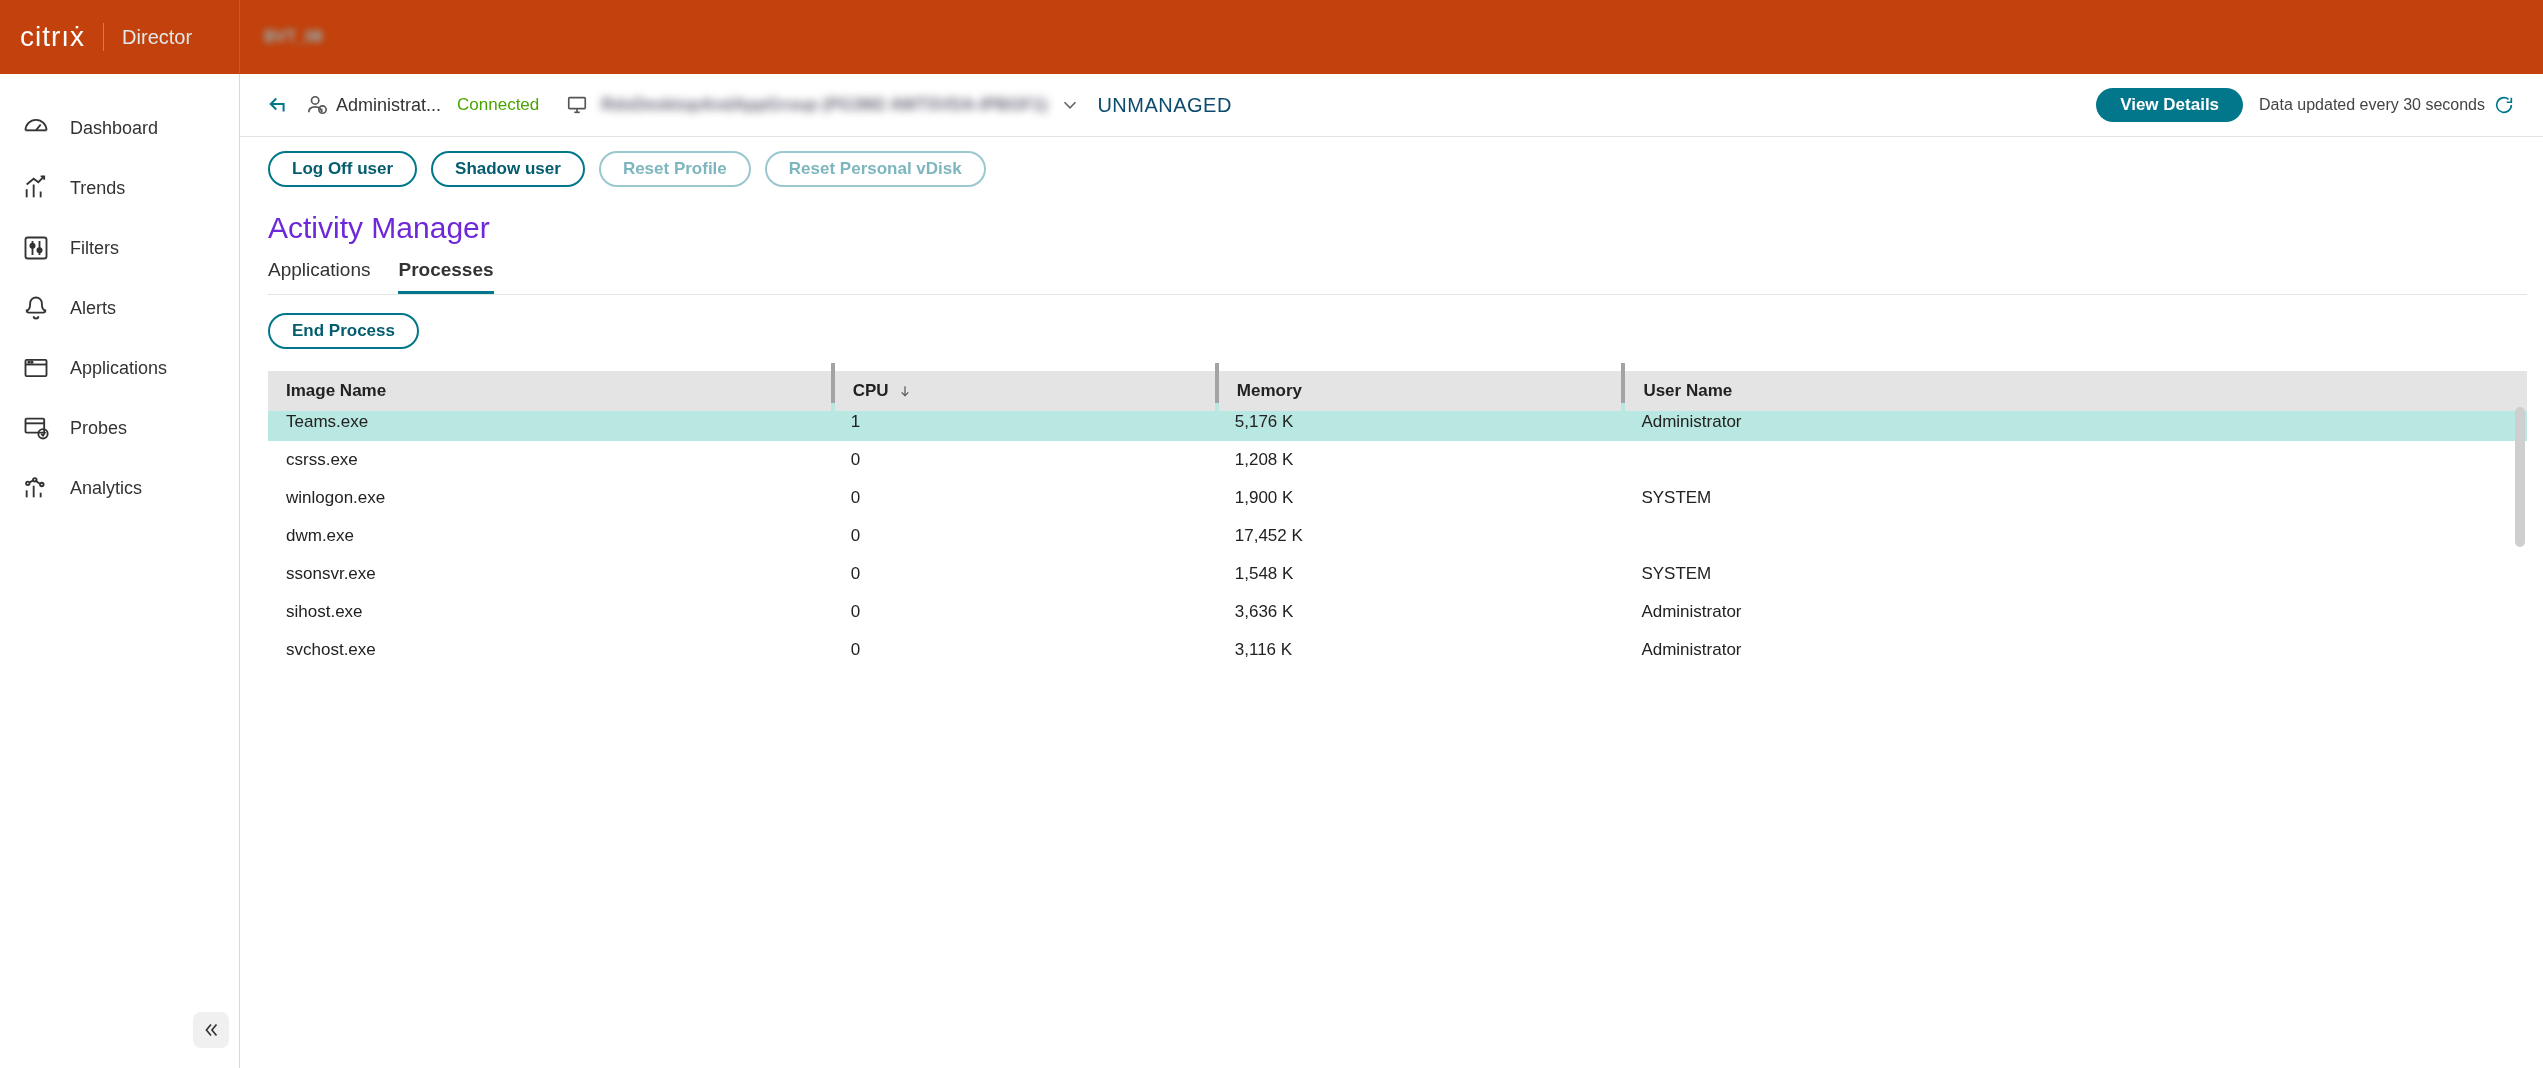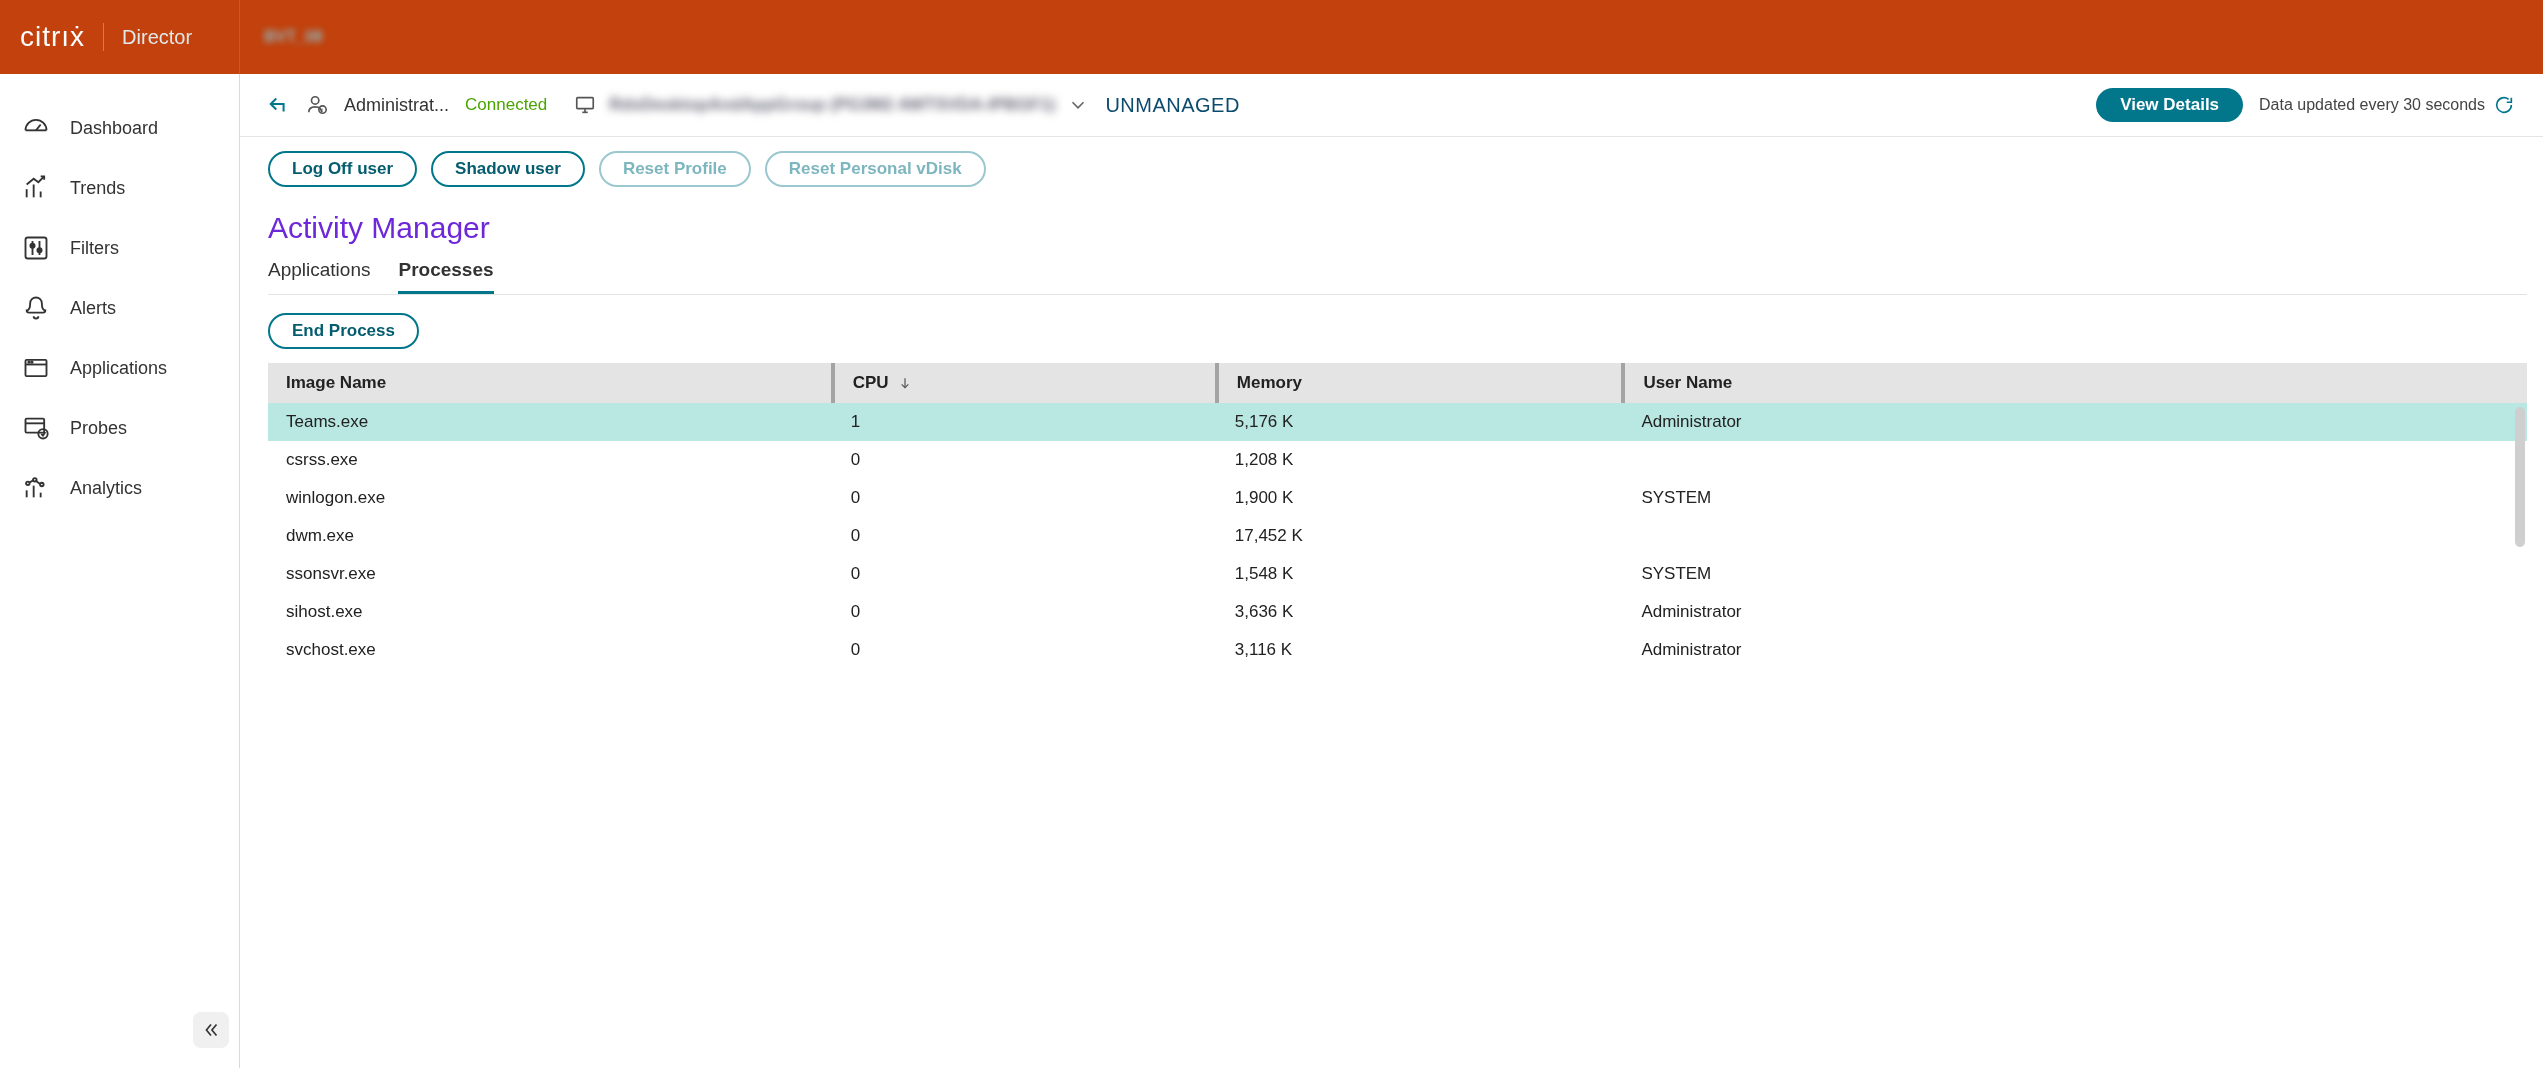--- a/index.html
+++ b/index.html
@@ -62,21 +62,21 @@
   display: flex; align-items: center; justify-content: center; cursor: pointer;
 }
 
 .main { flex: 1; display: flex; flex-direction: column; overflow: hidden; }
 
 .context-bar {
   display: flex; align-items: center; gap: 16px;
   padding: 14px 28px; border-bottom: 1px solid #e4e4e4;
 }
 .context-bar .back { cursor: pointer; }
-.user-chip { display: flex; align-items: center; gap: 16px; font-size: 18px; color: #333; }
+.user-chip { display: flex; align-items: center; gap: 8px; font-size: 18px; color: #333; }
 .status-connected { color: #4ba500; font-size: 17px; }
 .machine-part { display: flex; align-items: center; gap: 12px; margin-left: 10px; }
 .machine-name { filter: blur(4px); color: #667; font-weight: 600; font-size: 17px; }
 .unmanaged { color: #0c4a6e; letter-spacing: 0.5px; font-size: 20px; }
 .spacer { flex: 1; }
 .view-details-btn {
   background: #02778c; color: #fff; border: none; border-radius: 18px;
   padding: 7px 24px; font-size: 17px; font-weight: 600; cursor: pointer;
 }
 .refresh-text { font-size: 16px; color: #444; display: flex; align-items: center; gap: 8px; }
@@ -93,21 +93,21 @@
 .page-title { font-size: 30px; font-weight: 400; color: #6d28d9; margin-bottom: 8px; }
 
 .tabs { display: flex; gap: 28px; border-bottom: 1px solid #e4e4e4; margin-bottom: 18px; }
 .tab { padding: 6px 0 10px 0; font-size: 19px; color: #333; cursor: pointer; }
 .tab.active { font-weight: 600; border-bottom: 3px solid #02778c; }
 
 .table-wrap { flex: 1; overflow: auto; position: relative; }
 .proc-table { width: 100%; border-collapse: collapse; }
 .proc-table thead th {
   background: #e4e4e4; text-align: left; padding: 10px 18px; font-size: 17px;
-  font-weight: 600; color: #222; position: sticky; top: 0;
+  font-weight: 600; color: #222; position: sticky; top: 8px;
 }
 .proc-table thead th .hdr { display: flex; align-items: center; gap: 8px; }
 .th-sep { border-left: 4px solid #a3a3a3; }
 .proc-table tbody td { padding: 9px 18px; font-size: 17px; color: #222; }
 .proc-table tbody tr.selected { background: #b9e7e2; }
 .proc-table tbody tr { cursor: pointer; }
 
 .vscroll-thumb {
   position: absolute; right: 2px; top: 44px; width: 10px; height: 140px;
   background: #cfcfcf; border-radius: 5px;

